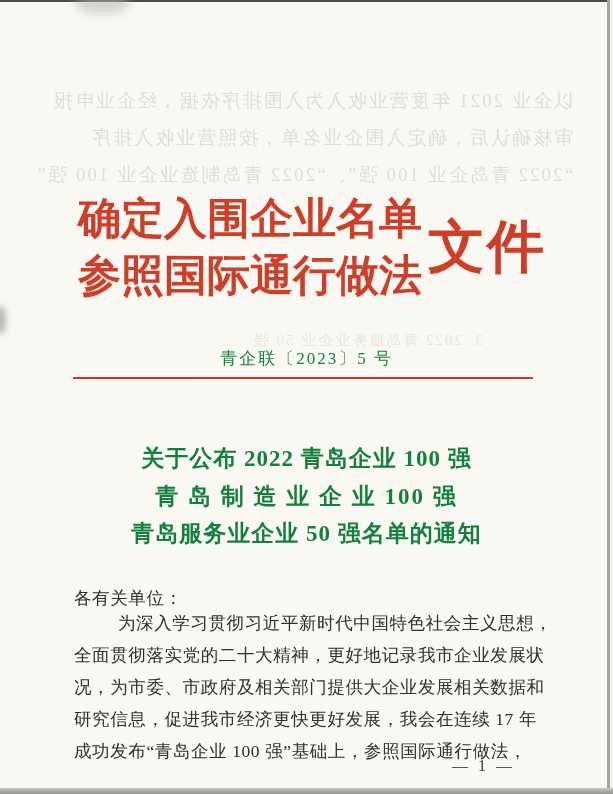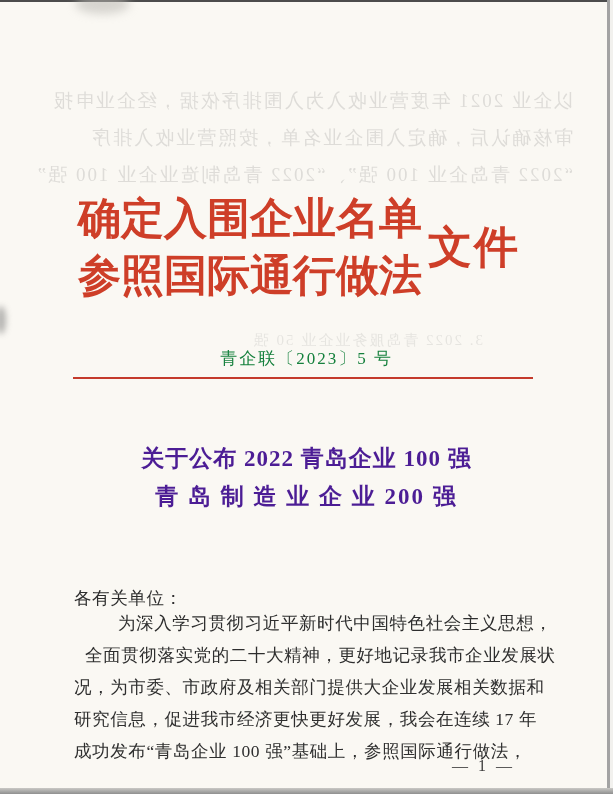--- a/index.html
+++ b/index.html
@@ -85,21 +85,21 @@
     font-weight: bold;
     font-size: 43px;
     line-height: 57px;
     letter-spacing: 0px;
     white-space: nowrap;
   }
   .doc-type {
     display: inline-block;
     vertical-align: middle;
     font-weight: bold;
-    font-size: 44px;
+    font-size: 57px;
     margin-left: 6px;
     letter-spacing: 2px;
     white-space: nowrap;
   }
 
   
   .doc-number {
     position: absolute;
     top: 347px; left: 0;
     width: 100%;
@@ -117,42 +117,42 @@
     background: #c43a2b;
   }
 
   
   .doc-title {
     position: absolute;
     top: 440px; left: 0;
     width: 100%;
     text-align: center;
     font-weight: bold;
-    color: #4c1d95;
+    color: #15803d;
     font-size: 23px;
     line-height: 37.5px;
   }
   .doc-title .t1 { letter-spacing: 1px; }
   .doc-title .t2 { letter-spacing: 2px; }
   .doc-title .t3 { letter-spacing: 1px; }
 
   
   .doc-body {
     position: absolute;
     top: 578px; left: 74px;
     width: 470px;
     color: #2e2e2e;
     font-size: 17.5px;
     letter-spacing: 0.6px;
     white-space: nowrap;
   }
   .bline { position: absolute; left: 0; height: 22px; }
   .bline.l-salutation { top: 8px; text-align: right; }
   .bline.l0 { top: 33px; padding-left: 44px; }
-  .bline.l1 { top: 65px; margin-left: 11px; }
+  .bline.l1 { top: 65px; }
   .bline.l2 { top: 97px; }
   .bline.l3 { top: 129px; }
   .bline.l4 { top: 161px; }
 
   
   .page-number {
     position: absolute;
     top: 757px; right: 98px;
     font-size: 16px;
     letter-spacing: 3px;
@@ -184,21 +184,22 @@
       <div>参照国际通行做法</div>
     </div><div class="doc-type">文件</div>
   </div>
 
   <div class="doc-number">青企联〔2023〕5 号</div>
 
   <div class="red-rule"></div>
 
   <div class="doc-title">
     <div class="t1">关于公布 2022 青岛企业 100 强</div>
-    <div class="t2">青 岛 制 造 业 企 业 200 强</div>
+    <div class="t2">青 岛 制 造 业 企 业 100 强</div>
+    <div class="t3">青岛服务业企业 50 强名单的通知</div>
   </div>
 
   <div class="doc-body">
     <div class="bline l-salutation">各有关单位：</div>
     <div class="bline l0">为深入学习贯彻习近平新时代中国特色社会主义思想，</div>
     <div class="bline l1">全面贯彻落实党的二十大精神，更好地记录我市企业发展状</div>
     <div class="bline l2">况，为市委、市政府及相关部门提供大企业发展相关数据和</div>
     <div class="bline l3">研究信息，促进我市经济更快更好发展，我会在连续 17 年</div>
     <div class="bline l4">成功发布“青岛企业 100 强”基础上，参照国际通行做法，</div>
   </div>

